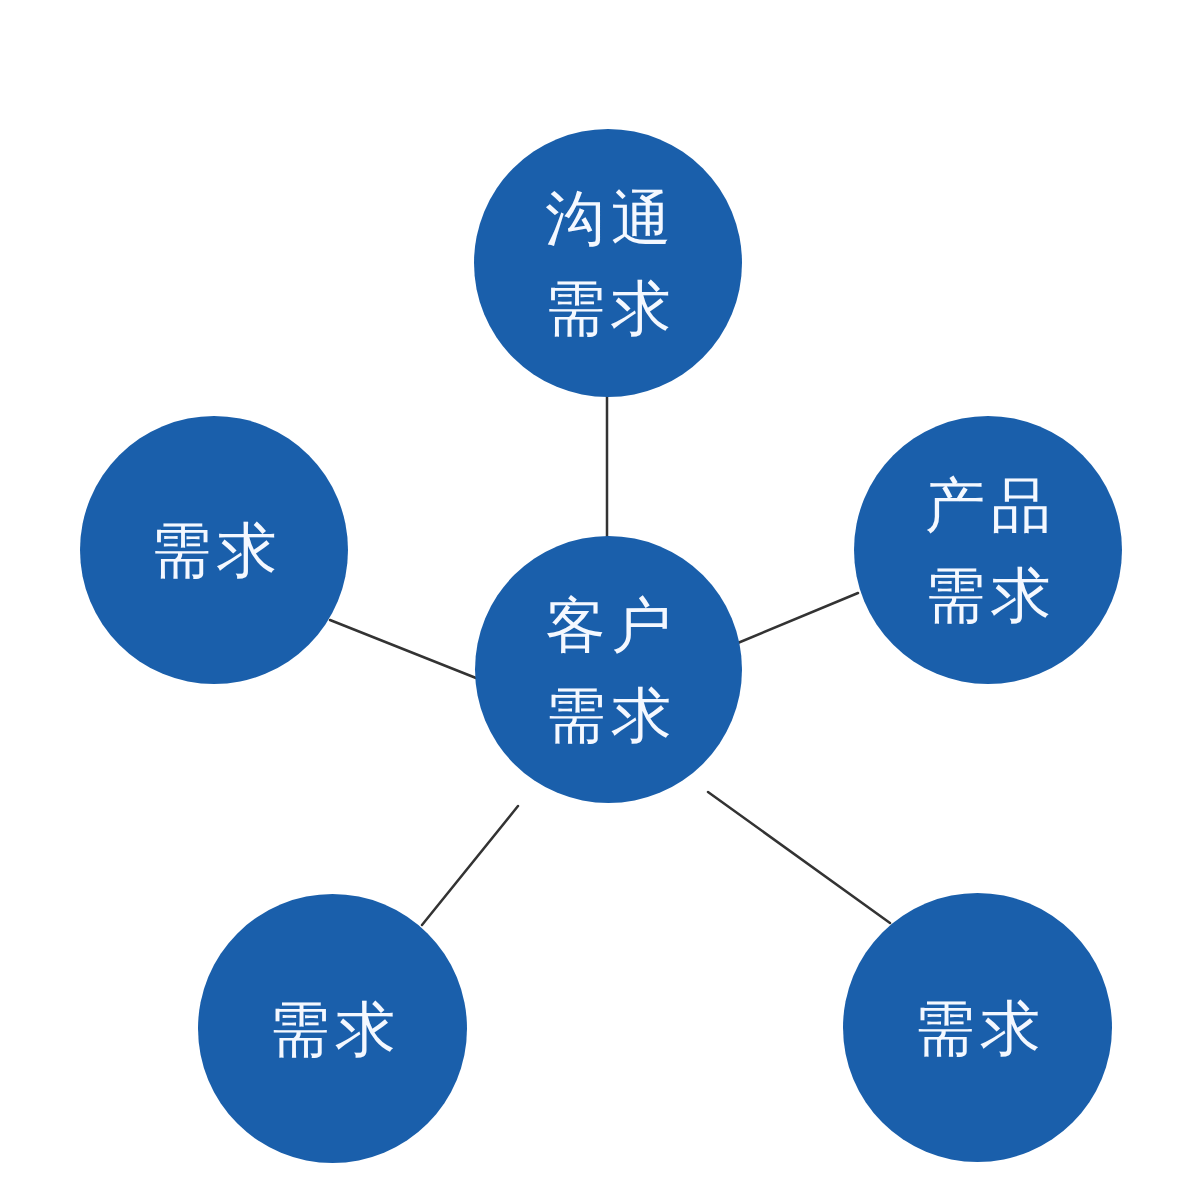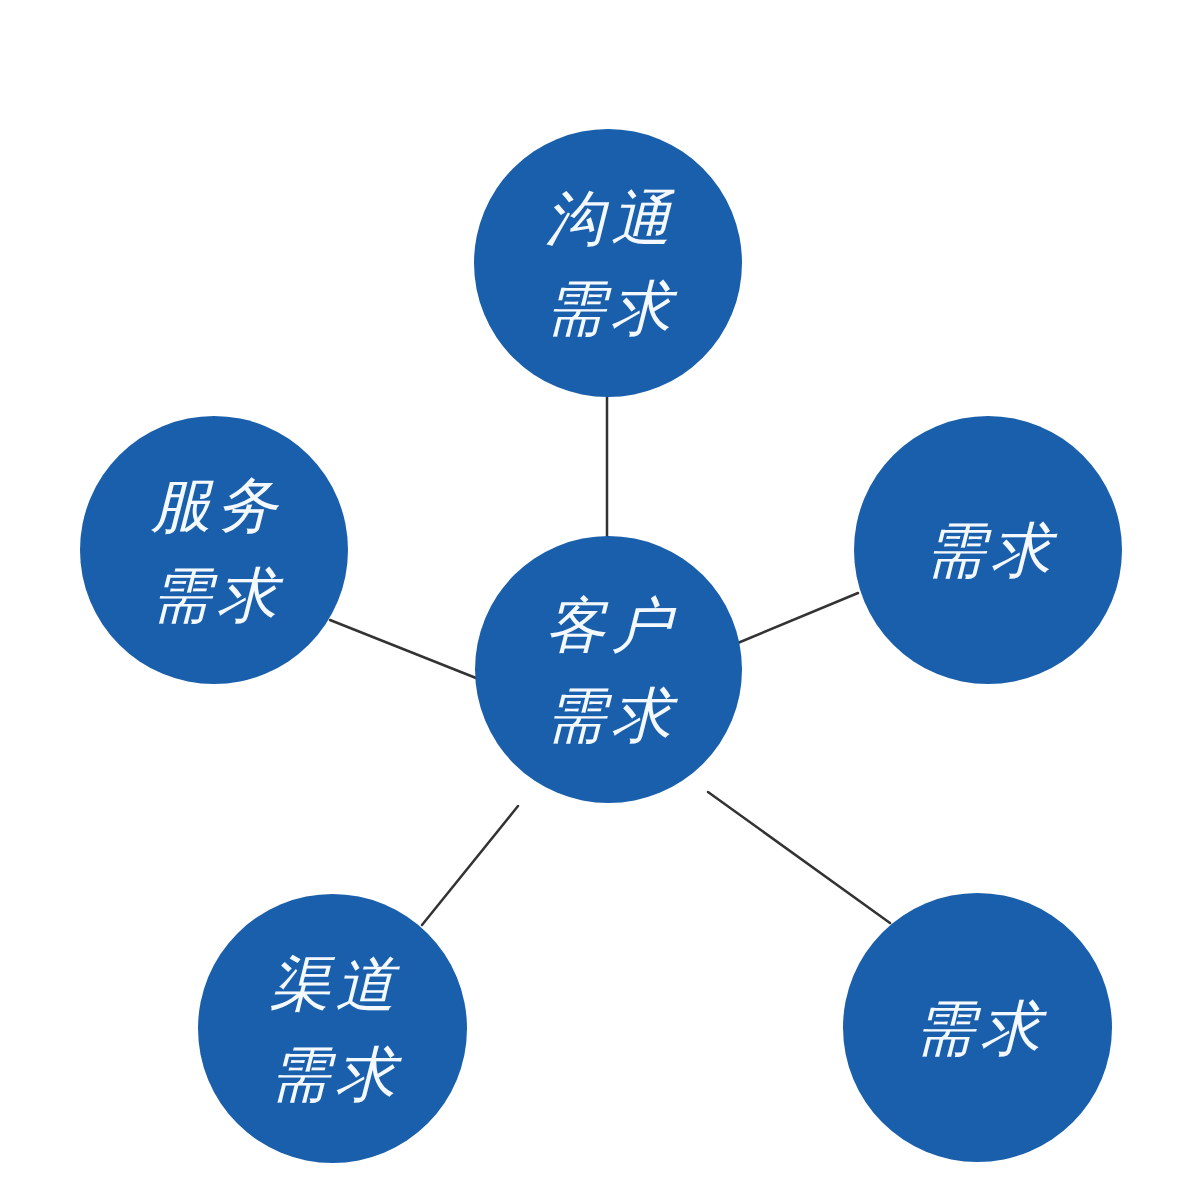--- a/index.html
+++ b/index.html
@@ -38,53 +38,51 @@
       box-sizing: border-box;
     }
     .node-line {
       display: block;
       font-size: 60px;
       line-height: 90px;
       letter-spacing: 6px;
       white-space: nowrap;
       text-align: center;
       padding-left: 6px;
-      font-style: italic;
     }
   </style>
 </head>
 <body>
 
 <svg id="diagram" viewBox="0 0 1200 1200" xmlns="http://www.w3.org/2000/svg">
   <line class="connector" x1="607" y1="568" x2="607" y2="394"></line>
   <line class="connector" x1="733" y1="645" x2="858" y2="593"></line>
   <line class="connector" x1="708" y1="792" x2="890" y2="923"></line>
   <line class="connector" x1="518" y1="806" x2="422" y2="925"></line>
   <line class="connector" x1="330" y1="620" x2="476" y2="678"></line>
 </svg>
 
 <div class="node" style="left:474px; top:129px; width:268px; height:268px;">
   <span class="node-line">沟通</span>
   <span class="node-line">需求</span>
 </div>
 
 <div class="node" style="left:80px; top:416px; width:268px; height:268px;">
-  <span class="node-line">服务</span>
   <span class="node-line">需求</span>
 </div>
 
 <div class="node" style="left:854px; top:416px; width:268px; height:268px;">
+  <span class="node-line">产品</span>
   <span class="node-line">需求</span>
 </div>
 
 <div class="node" style="left:475px; top:536px; width:267px; height:267px;">
   <span class="node-line">客户</span>
   <span class="node-line">需求</span>
 </div>
 
 <div class="node" style="left:198px; top:894px; width:269px; height:269px;">
-  <span class="node-line">渠道</span>
   <span class="node-line">需求</span>
 </div>
 
 <div class="node" style="left:843px; top:893px; width:269px; height:269px;">
   <span class="node-line">需求</span>
 </div>
 
 </body></html>

